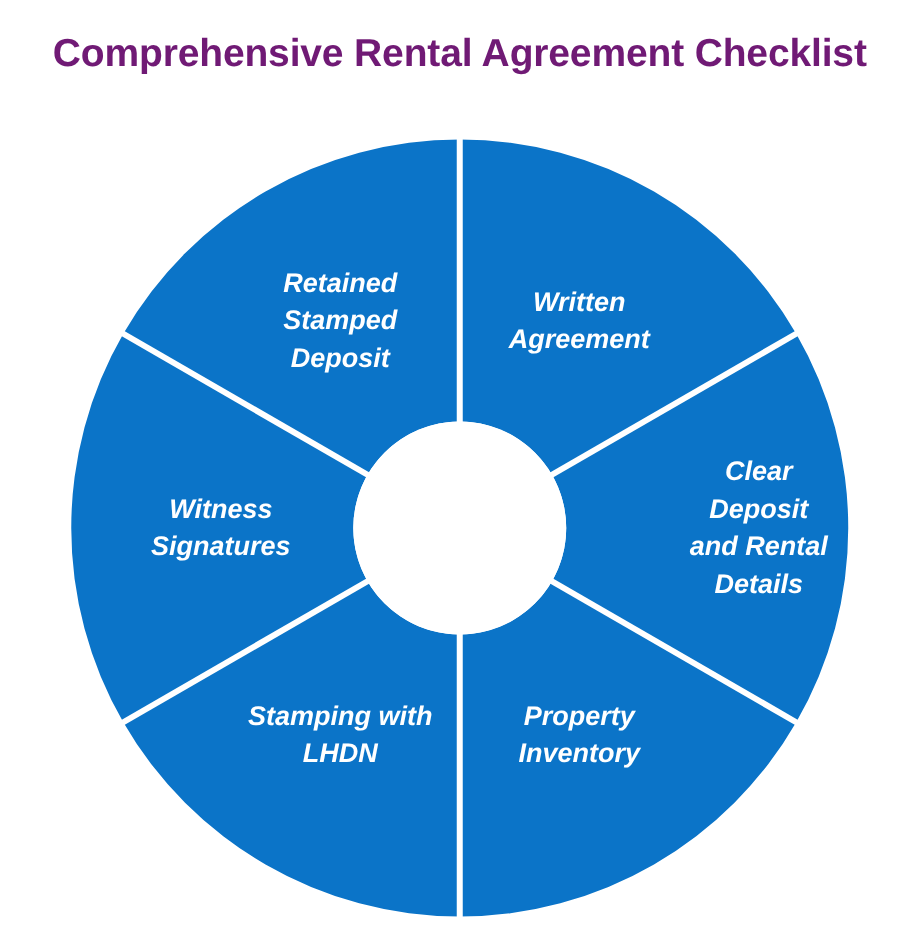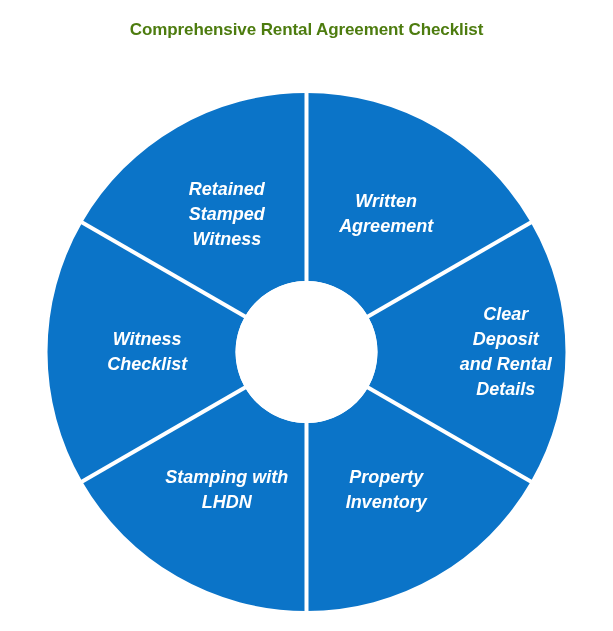--- a/index.html
+++ b/index.html
@@ -19,23 +19,23 @@
     width: 613px;
     height: 631px;
     background: #ffffff;
   }
   #chart-title {
     position: absolute;
     left: 0;
     top: 20px;
     width: 613px;
     text-align: center;
-    font-size: 17px;
+    font-size: 26px;
     font-weight: bold;
-    color: #4d7c0f;
+    color: #701a75;
     letter-spacing: -0.1px;
     white-space: nowrap;
   }
   #donut-wrap {
     position: absolute;
     left: 0;
     top: 0;
     width: 613px;
     height: 631px;
     font-style: italic;
@@ -89,19 +89,19 @@
     <div class="seg-label" id="label-0" style="left: 386.142px; top: 214.055px;">Written
 Agreement</div>
     <div class="seg-label" id="label-1" style="left: 465.785px; top: 352px; margin-left: 40px;">Clear Deposit
 and Rental
 Details</div>
     <div class="seg-label" id="label-2" style="left: 386.142px; top: 489.945px;">Property
 Inventory</div>
     <div class="seg-label" id="label-3" style="left: 226.857px; top: 489.945px;">Stamping with
 LHDN</div>
     <div class="seg-label" id="label-4" style="left: 147.215px; top: 352px;">Witness
-Checklist</div>
+Signatures</div>
     <div class="seg-label" id="label-5" style="left: 226.857px; top: 214.055px;">Retained
 Stamped
-Witness</div>
+Deposit</div>
   </div>
 
 </div>
 
 </body></html>

